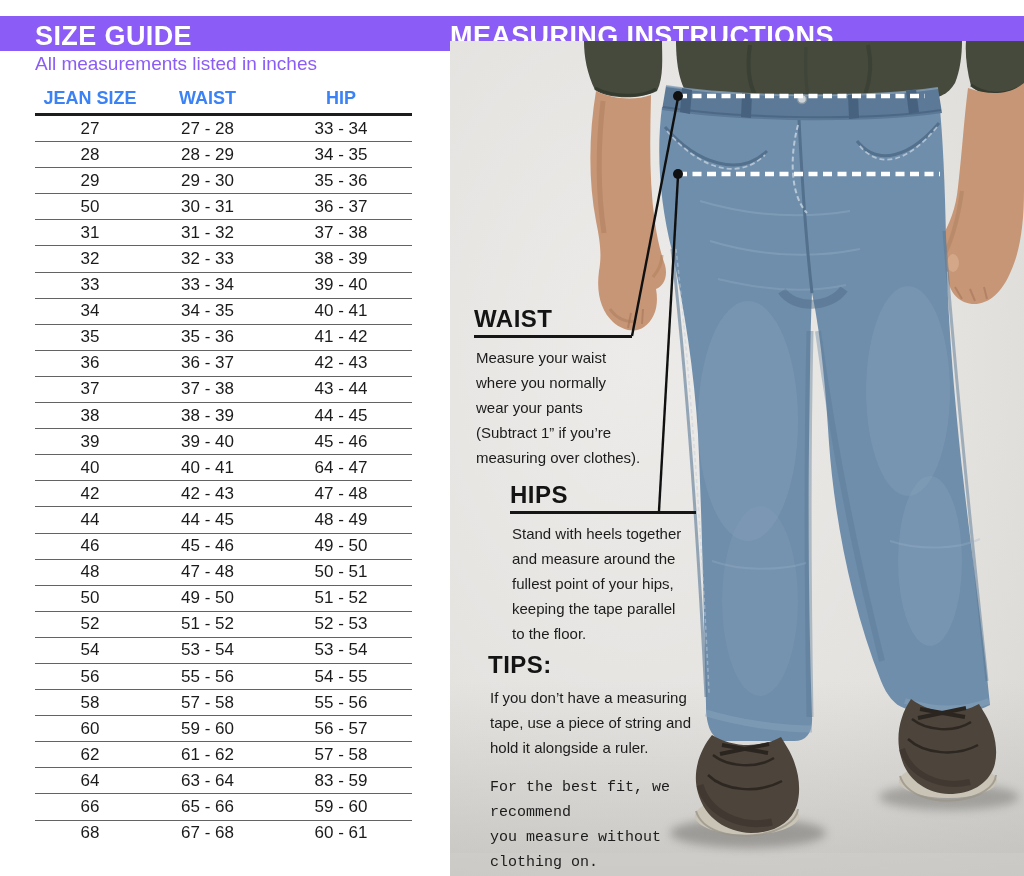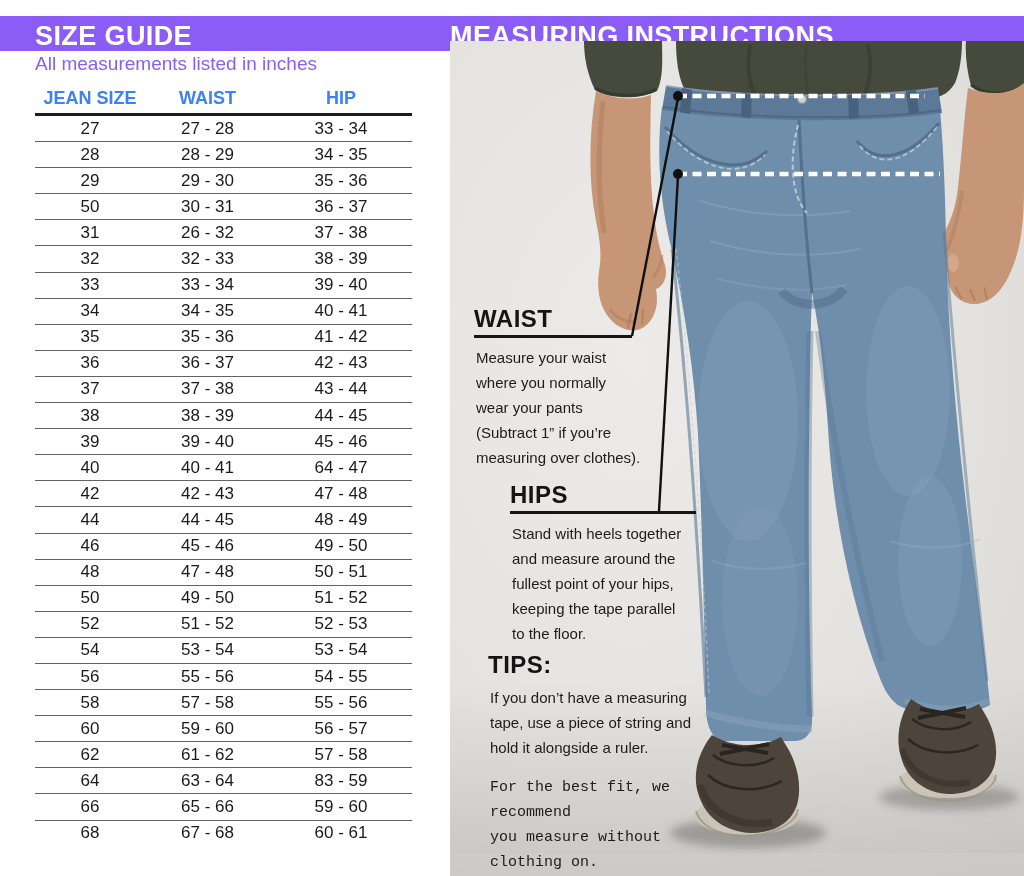--- a/index.html
+++ b/index.html
@@ -75,21 +75,21 @@
           <td>29 - 30</td>
           <td>35 - 36</td>
         </tr>
         <tr>
           <td>50</td>
           <td>30 - 31</td>
           <td>36 - 37</td>
         </tr>
         <tr>
           <td>31</td>
-          <td>26 - 32</td>
+          <td>31 - 32</td>
           <td>37 - 38</td>
         </tr>
         <tr>
           <td>32</td>
           <td>32 - 33</td>
           <td>38 - 39</td>
         </tr>
         <tr>
           <td>33</td>
           <td>33 - 34</td>

